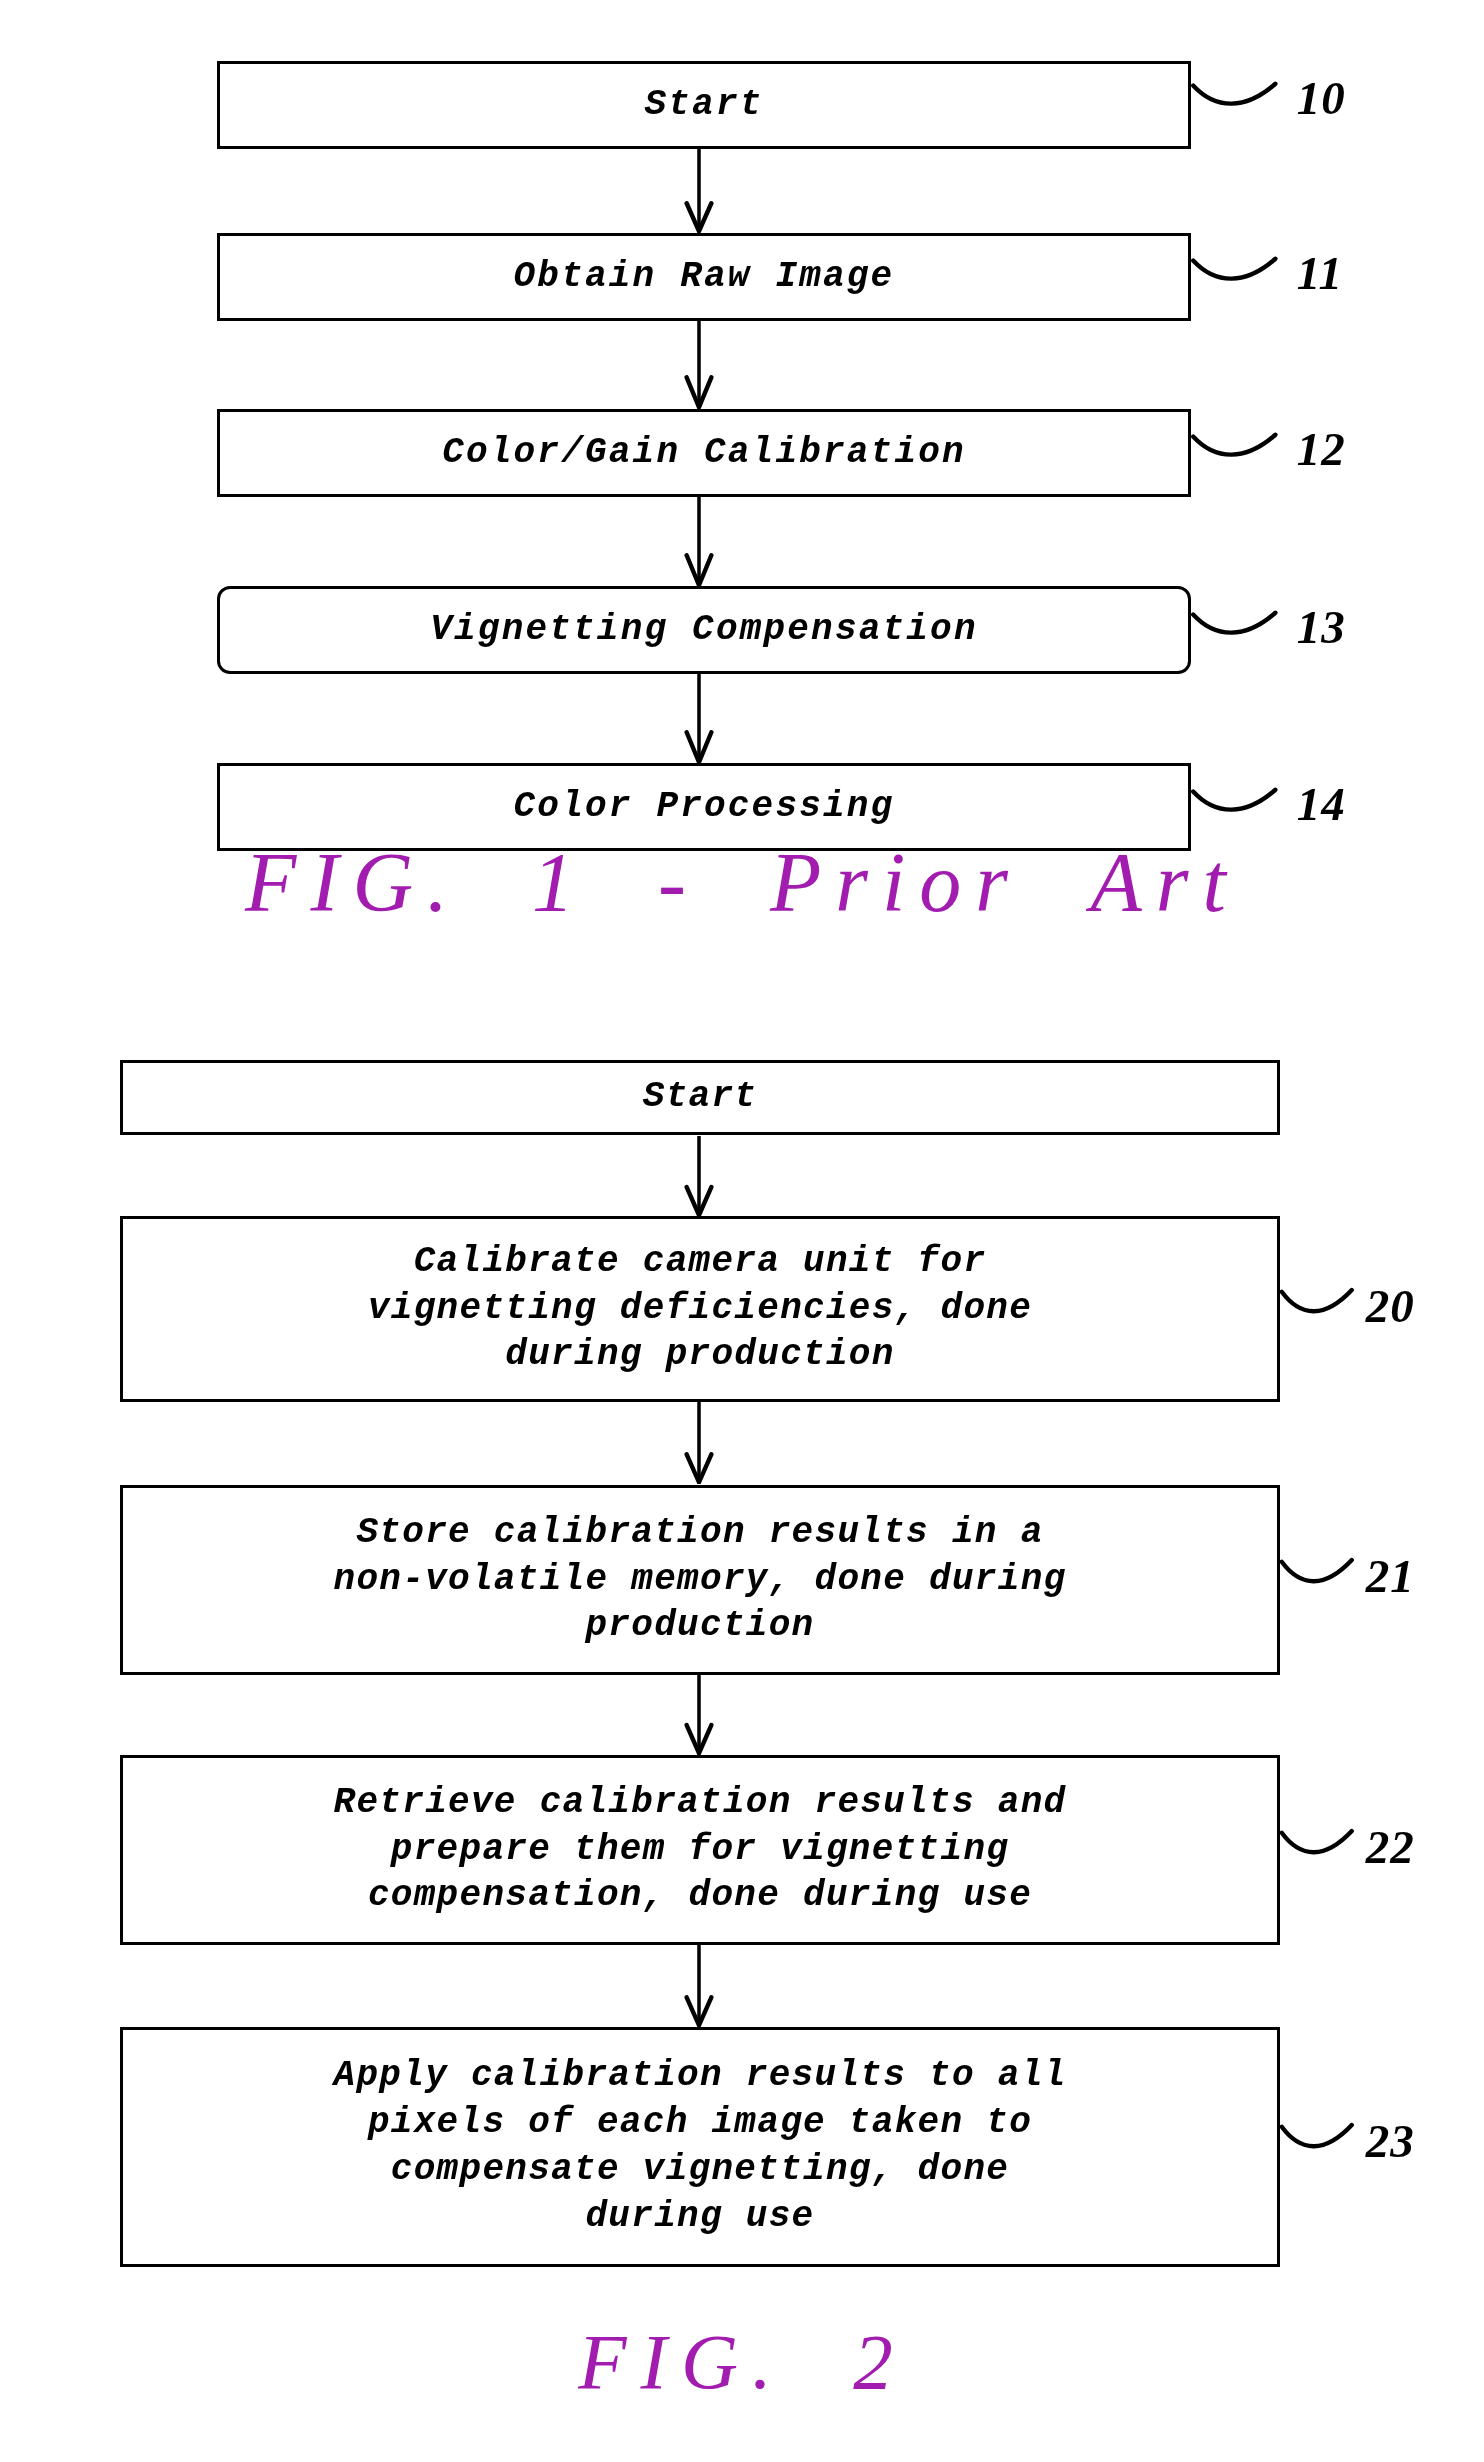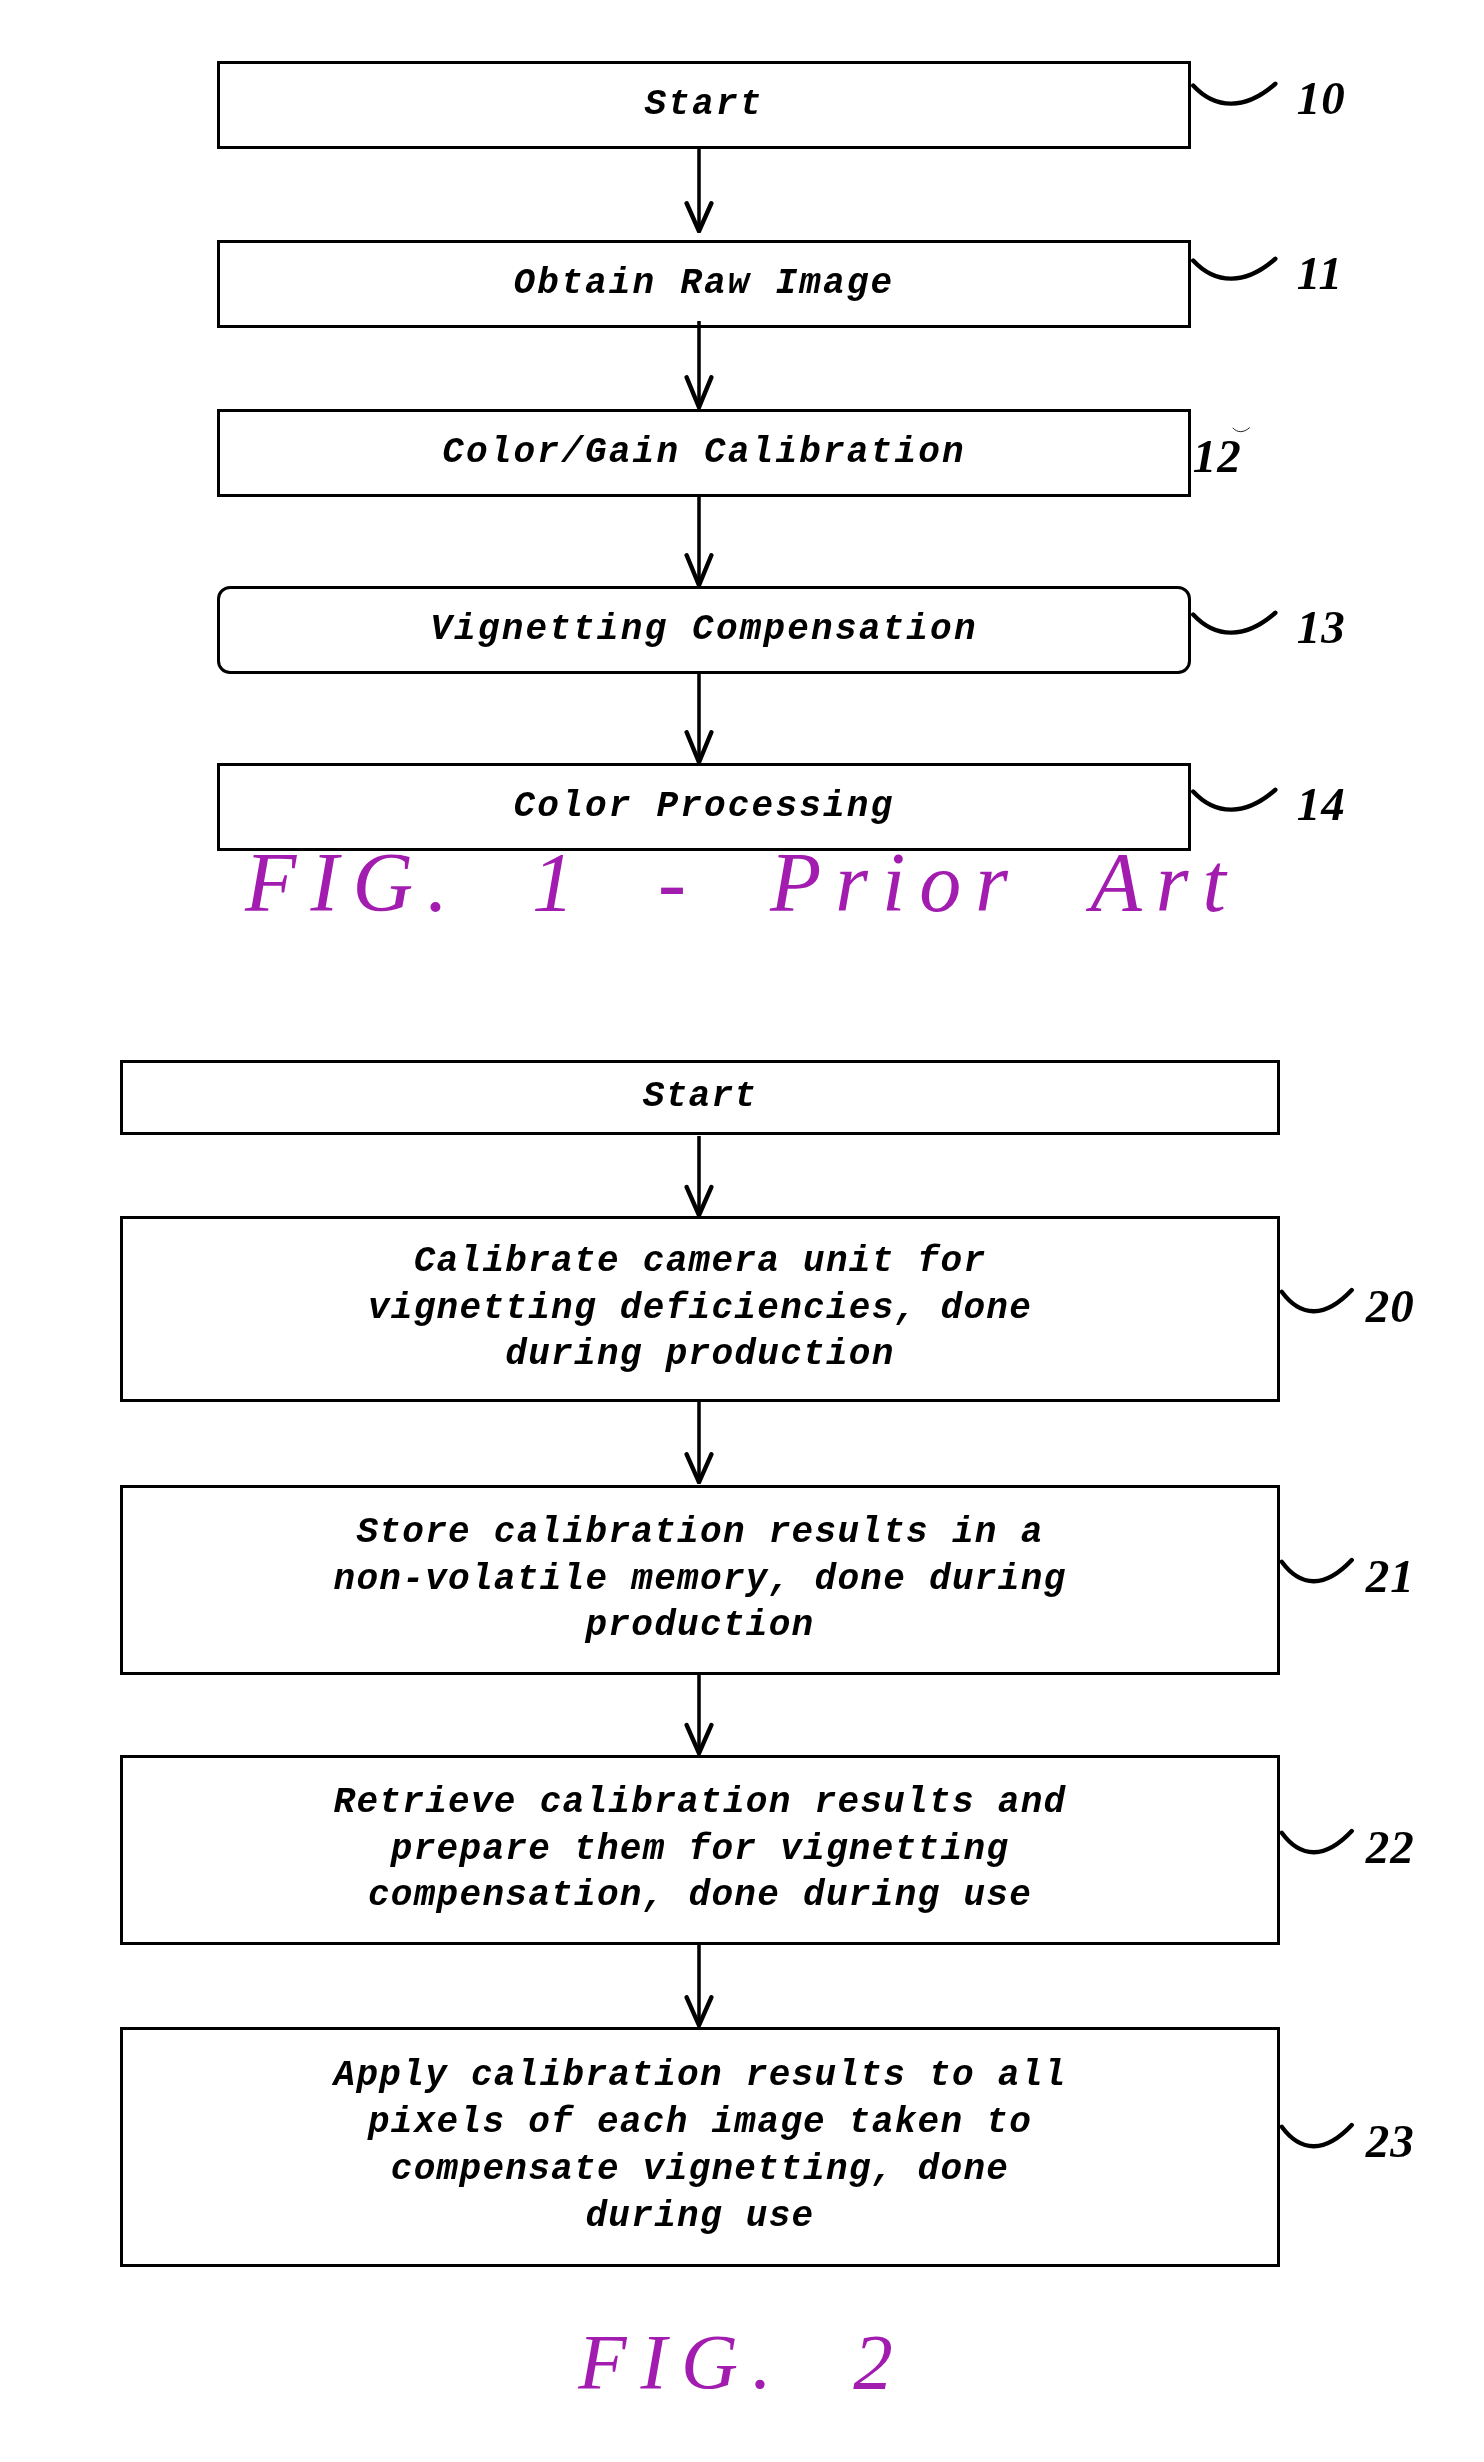--- a/index.html
+++ b/index.html
@@ -127,41 +127,41 @@
       <span class="ref-num">10</span>
     </div>
 
     <div class="conn" style="left:684px; top:149px; height:84px;">
       <svg viewBox="0 0 34 96" preserveAspectRatio="none">
         <line x1="17" y1="0" x2="17" y2="94" stroke="#000" stroke-width="4"></line>
         <path d="M3 62 L17 94 L31 62" fill="none" stroke="#000" stroke-width="5" stroke-linecap="round"></path>
       </svg>
     </div>
 
-    <div class="box" style="top:233px;margin-top:7px;">
+    <div class="box" style="top:233px;">
       <span class="box-text">Obtain Raw Image</span>
     </div>
     <div class="ref" style="left:1191px; top:250px;">
       <svg class="leader" width="104" height="35" viewBox="0 0 118 40">
         <path d="M2 12 C 28 40, 62 40, 96 10" fill="none" stroke="#000" stroke-width="5" stroke-linecap="round"></path>
       </svg>
       <span class="ref-num">11</span>
     </div>
 
     <div class="conn" style="left:684px; top:321px; height:88px;">
       <svg viewBox="0 0 34 100" preserveAspectRatio="none">
         <line x1="17" y1="0" x2="17" y2="98" stroke="#000" stroke-width="4"></line>
         <path d="M3 64 L17 98 L31 64" fill="none" stroke="#000" stroke-width="5" stroke-linecap="round"></path>
       </svg>
     </div>
 
     <div class="box" style="top:409px;">
       <span class="box-text">Color/Gain Calibration</span>
     </div>
-    <div class="ref" style="left:1191px; top:426px;flex-direction:column;">
+    <div class="ref" style="left:1191px; top:426px;">
       <svg class="leader" width="104" height="35" viewBox="0 0 118 40">
         <path d="M2 12 C 28 40, 62 40, 96 10" fill="none" stroke="#000" stroke-width="5" stroke-linecap="round"></path>
       </svg>
       <span class="ref-num">12</span>
     </div>
 
     <div class="conn" style="left:684px; top:497px; height:90px;">
       <svg viewBox="0 0 34 102" preserveAspectRatio="none">
         <line x1="17" y1="0" x2="17" y2="100" stroke="#000" stroke-width="4"></line>
         <path d="M3 66 L17 100 L31 66" fill="none" stroke="#000" stroke-width="5" stroke-linecap="round"></path>

